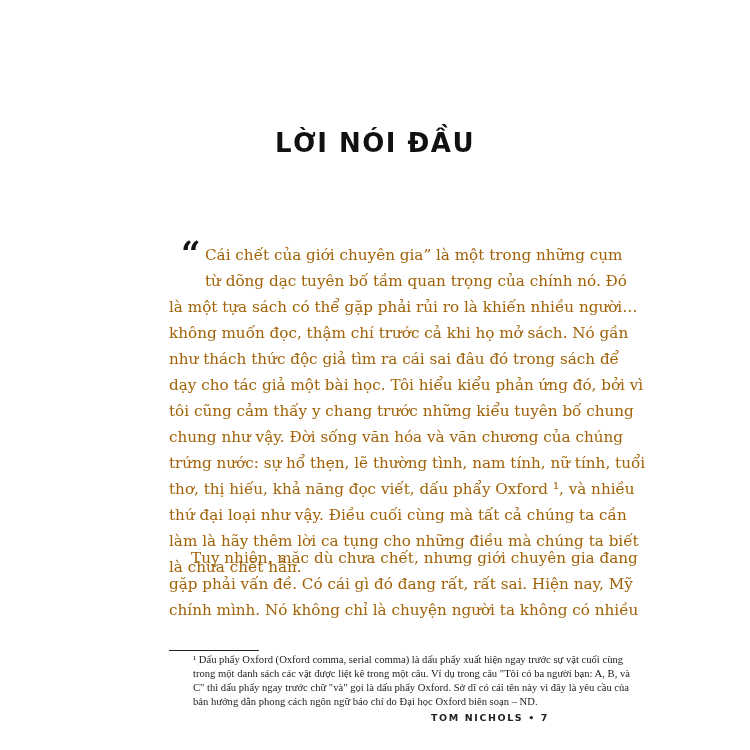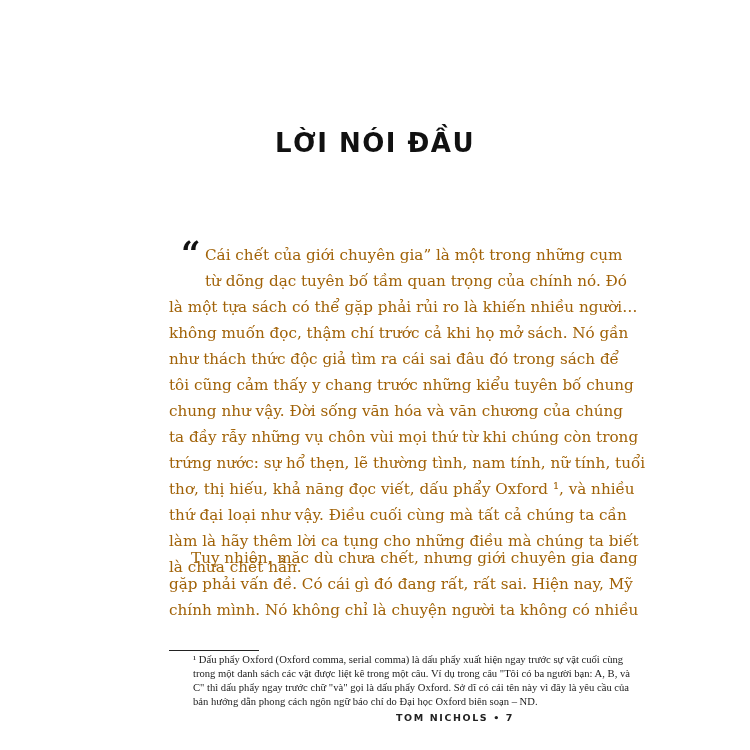--- a/index.html
+++ b/index.html
@@ -1,19 +1,20 @@
 <!DOCTYPE html>
 <html><head>
 <meta charset="utf-8">
 <style>
   html, body { margin: 0; padding: 0; background: #ffffff; }
   body { width: 750px; height: 750px; position: relative; overflow: hidden; }
   .page {
     position: absolute; left: 0; top: 0; width: 676px; height: 750px;
     background: #ffffff;
+    padding-left: 35px;
   }
   .chapter-title {
     position: absolute; left: 0; width: 750px; top: 128px;
     text-align: center;
     font-family: "DejaVu Sans", sans-serif;
     font-weight: bold;
     font-size: 26px;
     letter-spacing: 1.5px;
     color: #111111;
   }
@@ -76,23 +77,23 @@
   <div class="chapter-title">LỜI NÓI ĐẦU</div>
 
   <div class="quote-mark">“</div>
 
   <div class="body-text para1">
     <div class="line indent-quote">Cái chết của giới chuyên gia” là một trong những cụm</div>
     <div class="line indent-quote">từ dõng dạc tuyên bố tầm quan trọng của chính nó. Đó</div>
     <div class="line">là một tựa sách có thể gặp phải rủi ro là khiến nhiều người…</div>
     <div class="line">không muốn đọc, thậm chí trước cả khi họ mở sách. Nó gần</div>
     <div class="line">như thách thức độc giả tìm ra cái sai đâu đó trong sách để</div>
+    <div class="line">dạy cho tác giả một bài học. Tôi hiểu kiểu phản ứng đó, bởi vì</div>
     <div class="line">tôi cũng cảm thấy y chang trước những kiểu tuyên bố chung</div>
     <div class="line">chung như vậy. Đời sống văn hóa và văn chương của chúng</div>
-    <div class="line">ta đầy rẫy những vụ chôn vùi mọi thứ từ khi chúng còn trong</div>
     <div class="line">trứng nước: sự hổ thẹn, lẽ thường tình, nam tính, nữ tính, tuổi</div>
     <div class="line">thơ, thị hiếu, khả năng đọc viết, dấu phẩy Oxford ¹, và nhiều</div>
     <div class="line">thứ đại loại như vậy. Điều cuối cùng mà tất cả chúng ta cần</div>
     <div class="line">làm là hãy thêm lời ca tụng cho những điều mà chúng ta biết</div>
     <div class="line last">là chưa chết hẳn.</div>
   </div>
 
   <div class="body-text para2">
     <div class="line indent-para">Tuy nhiên, mặc dù chưa chết, nhưng giới chuyên gia đang</div>
     <div class="line">gặp phải vấn đề. Có cái gì đó đang rất, rất sai. Hiện nay, Mỹ</div>

